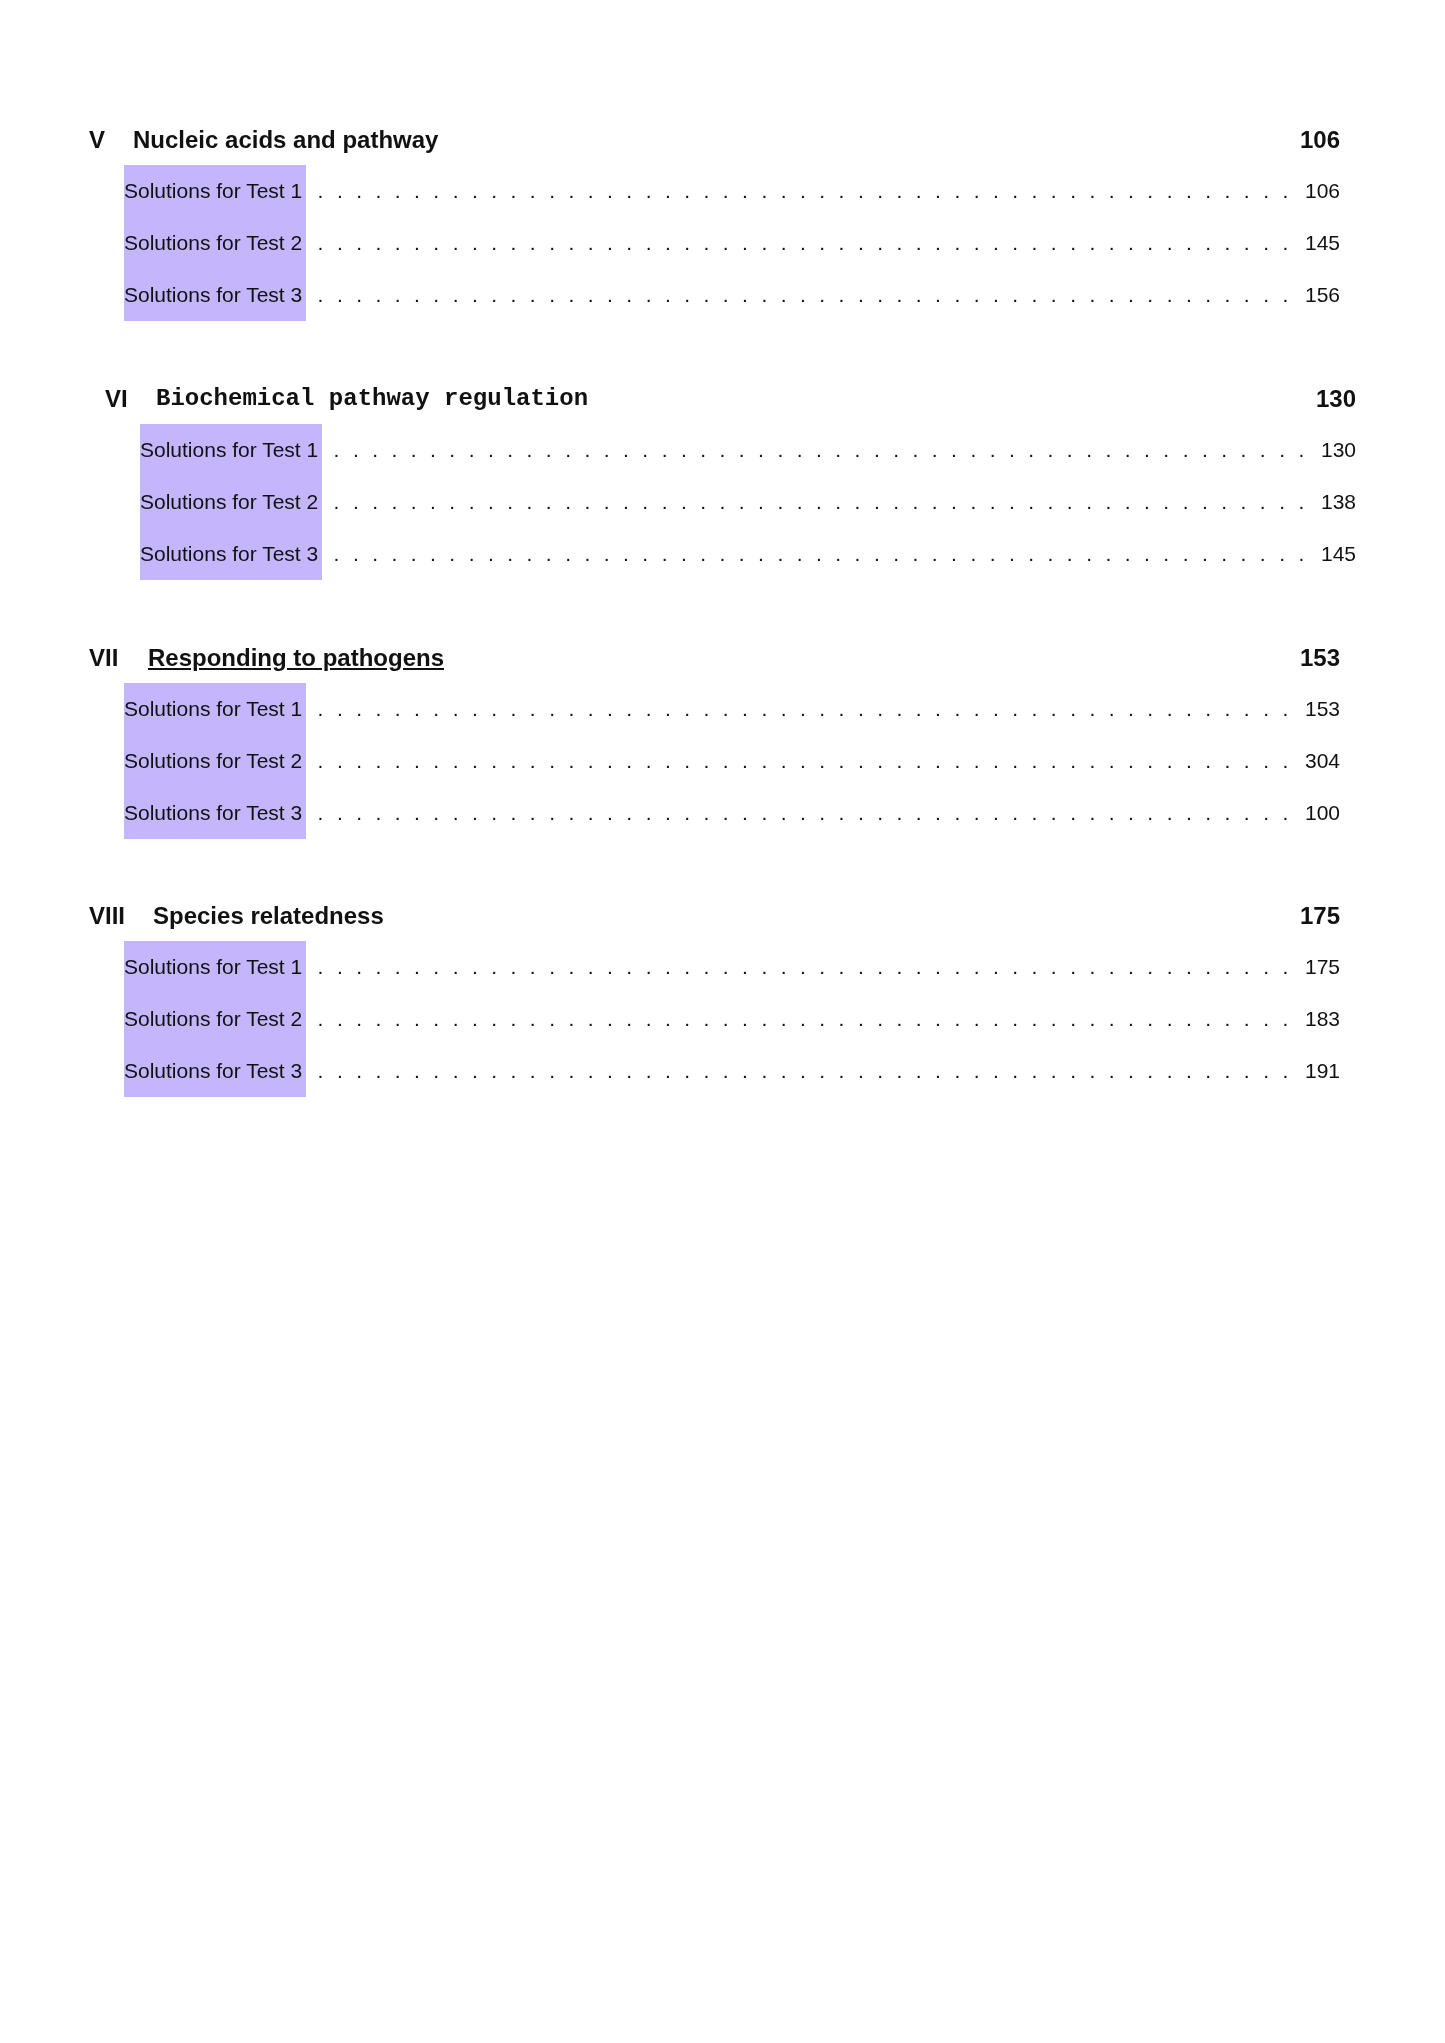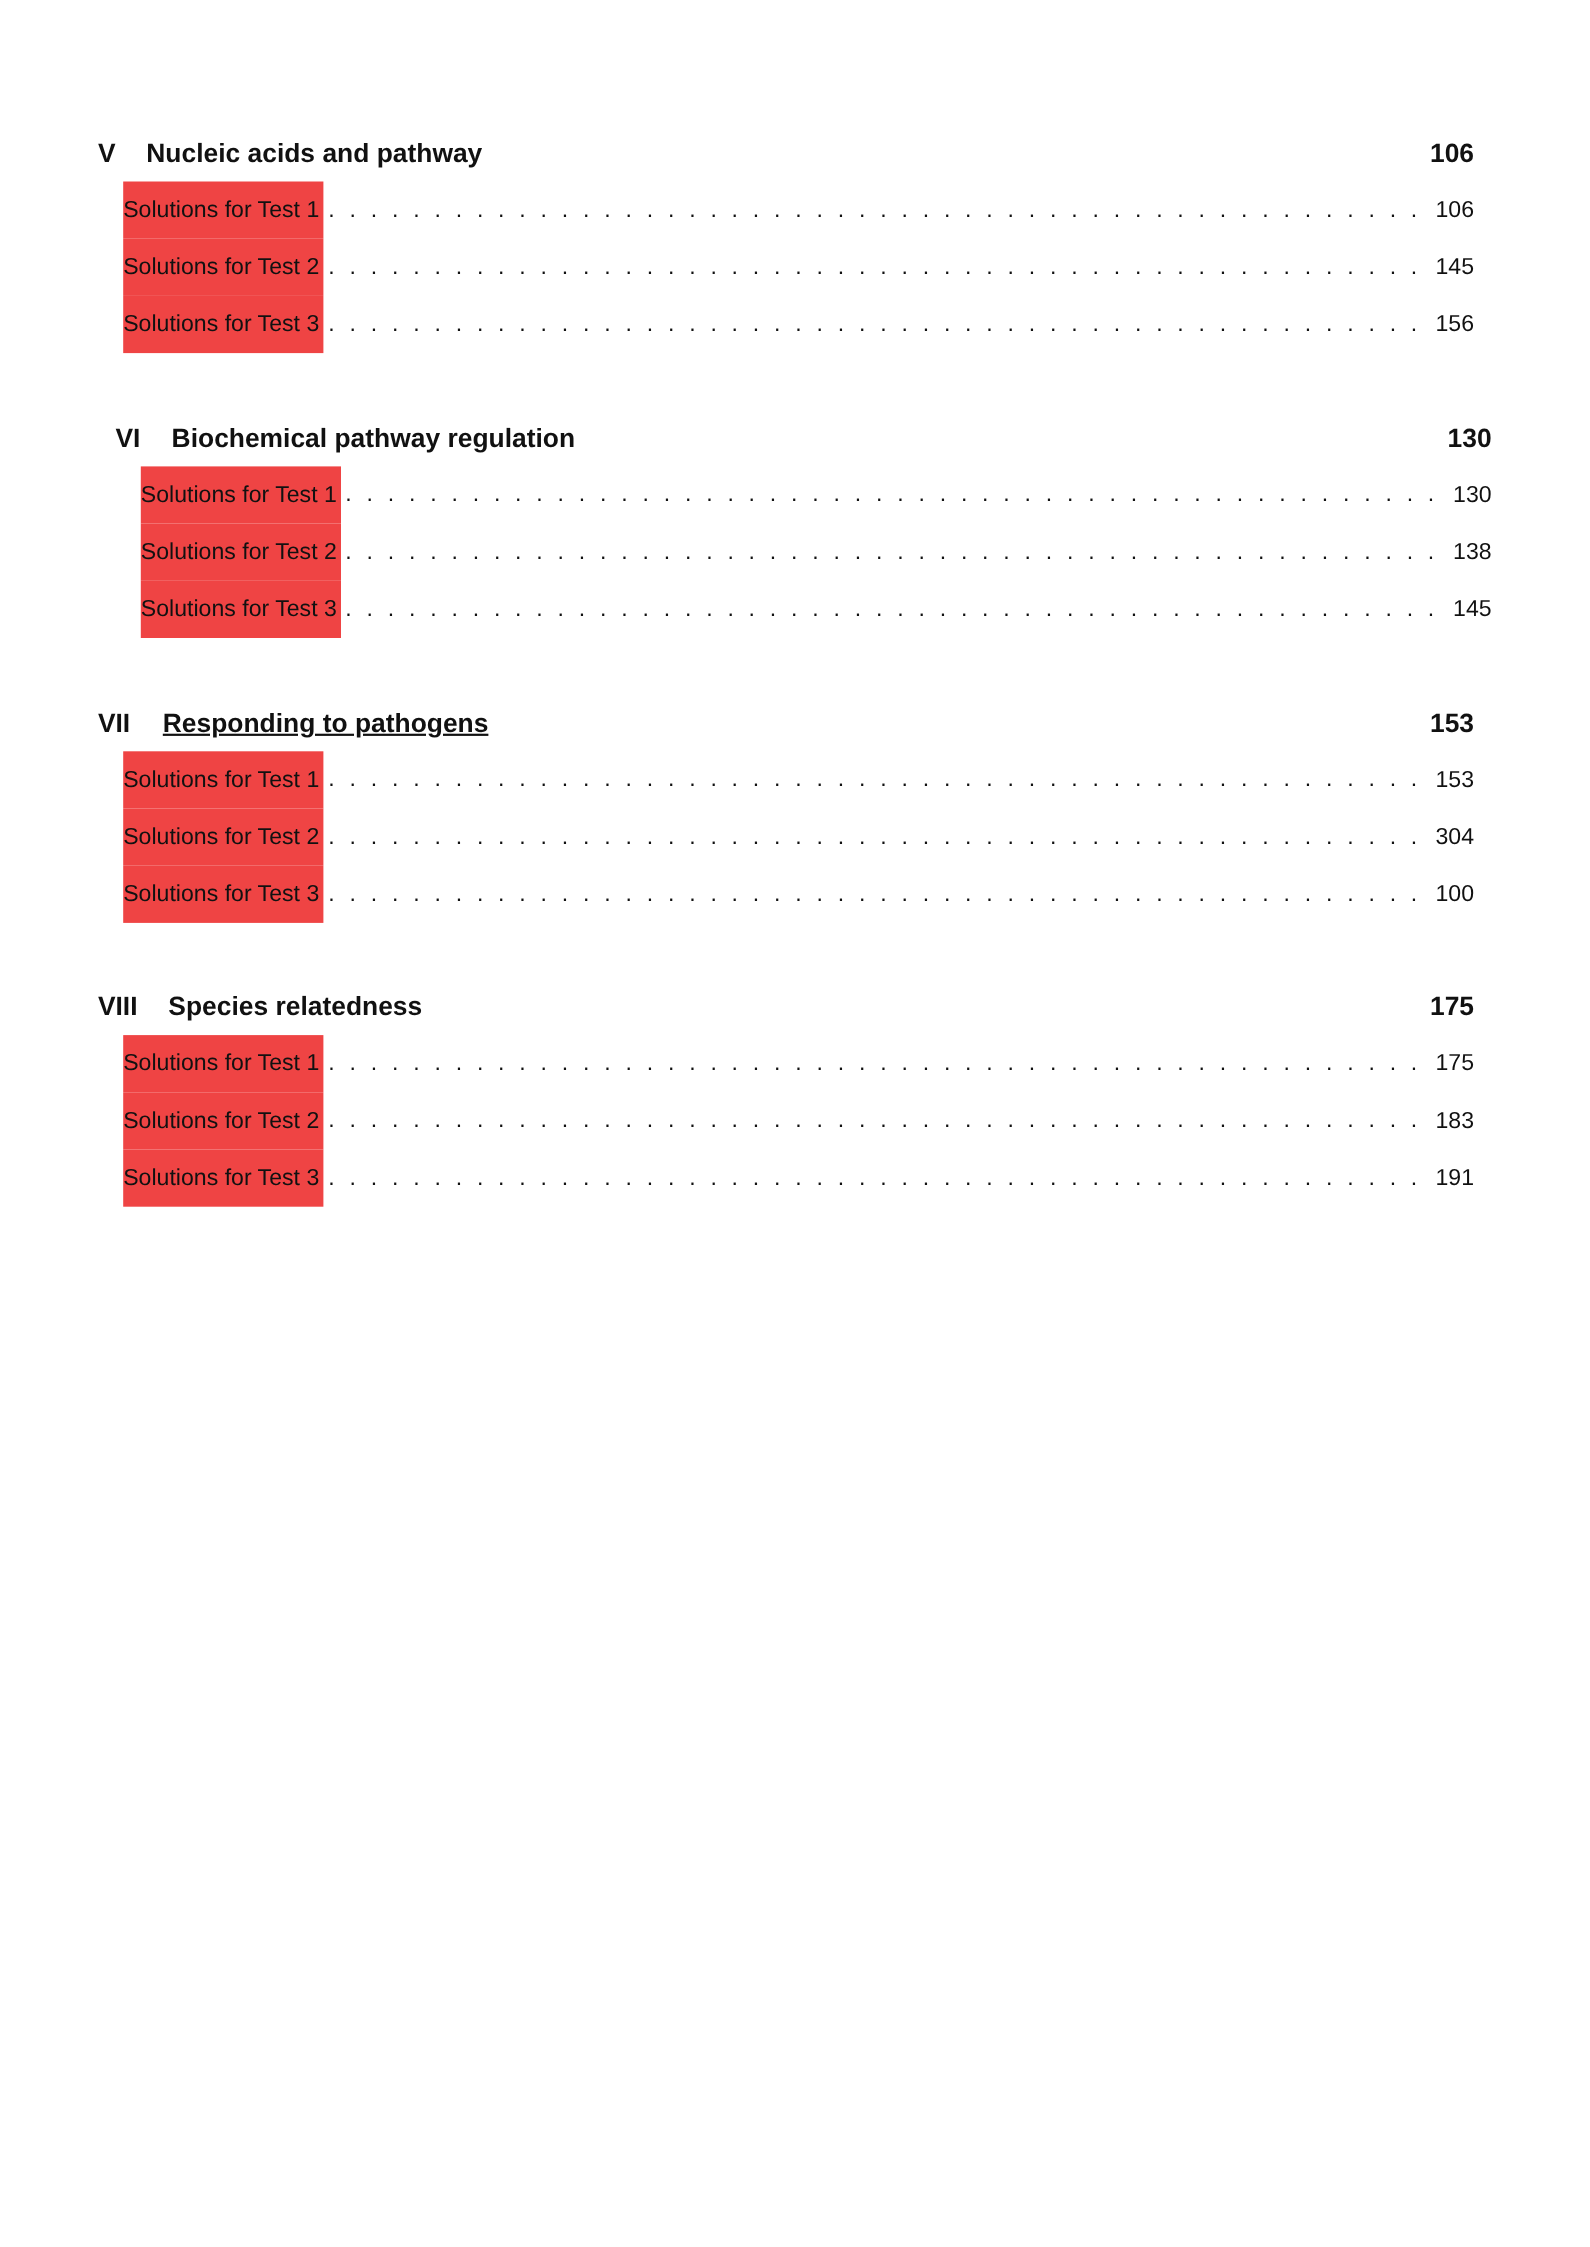--- a/index.html
+++ b/index.html
@@ -52,23 +52,23 @@
   }
   .entry {
     position: relative;
     height: 52px;
     line-height: 52px;
     font-size: 21px;
     white-space: nowrap;
   }
   .entry-label {
     position: absolute;
-    left: 112px;
+    left: 124px;
     top: 0;
-    background: #ef4444;
+    background: #c4b5fd;
     padding-right: 4px;
     z-index: 2;
   }
   .entry-leader {
     position: absolute;
     left: 124px;
     right: 150px;
     top: 0;
     height: 52px;
     overflow: hidden;
@@ -115,21 +115,21 @@
     <div class="entry">
       <span class="entry-label">Solutions for Test 3</span>
       <span class="entry-leader"><span>.</span><span>.</span><span>.</span><span>.</span><span>.</span><span>.</span><span>.</span><span>.</span><span>.</span><span>.</span><span>.</span><span>.</span><span>.</span><span>.</span><span>.</span><span>.</span><span>.</span><span>.</span><span>.</span><span>.</span><span>.</span><span>.</span><span>.</span><span>.</span><span>.</span><span>.</span><span>.</span><span>.</span><span>.</span><span>.</span><span>.</span><span>.</span><span>.</span><span>.</span><span>.</span><span>.</span><span>.</span><span>.</span><span>.</span><span>.</span><span>.</span><span>.</span><span>.</span><span>.</span><span>.</span><span>.</span><span>.</span><span>.</span><span>.</span><span>.</span><span>.</span><span>.</span><span>.</span><span>.</span><span>.</span><span>.</span><span>.</span><span>.</span><span>.</span><span>.</span><span>.</span></span>
       <span class="entry-page">156</span>
     </div>
   </div>
 
   <div class="part" style="top:385px;padding-left:16px;">
     <div class="part-heading">
       <span class="part-num">VI</span>
-      <span class="part-title" style="left:140px;">Biochemical pathway regulation</span>
+      <span class="part-title" style="left:140px;font-family:Liberation Mono, monospace;">Biochemical pathway regulation</span>
       <span class="part-page">130</span>
     </div>
     <div class="entry">
       <span class="entry-label">Solutions for Test 1</span>
       <span class="entry-leader"><span>.</span><span>.</span><span>.</span><span>.</span><span>.</span><span>.</span><span>.</span><span>.</span><span>.</span><span>.</span><span>.</span><span>.</span><span>.</span><span>.</span><span>.</span><span>.</span><span>.</span><span>.</span><span>.</span><span>.</span><span>.</span><span>.</span><span>.</span><span>.</span><span>.</span><span>.</span><span>.</span><span>.</span><span>.</span><span>.</span><span>.</span><span>.</span><span>.</span><span>.</span><span>.</span><span>.</span><span>.</span><span>.</span><span>.</span><span>.</span><span>.</span><span>.</span><span>.</span><span>.</span><span>.</span><span>.</span><span>.</span><span>.</span><span>.</span><span>.</span><span>.</span><span>.</span><span>.</span><span>.</span><span>.</span><span>.</span><span>.</span><span>.</span><span>.</span><span>.</span><span>.</span></span>
       <span class="entry-page">130</span>
     </div>
     <div class="entry">
       <span class="entry-label">Solutions for Test 2</span>
       <span class="entry-leader"><span>.</span><span>.</span><span>.</span><span>.</span><span>.</span><span>.</span><span>.</span><span>.</span><span>.</span><span>.</span><span>.</span><span>.</span><span>.</span><span>.</span><span>.</span><span>.</span><span>.</span><span>.</span><span>.</span><span>.</span><span>.</span><span>.</span><span>.</span><span>.</span><span>.</span><span>.</span><span>.</span><span>.</span><span>.</span><span>.</span><span>.</span><span>.</span><span>.</span><span>.</span><span>.</span><span>.</span><span>.</span><span>.</span><span>.</span><span>.</span><span>.</span><span>.</span><span>.</span><span>.</span><span>.</span><span>.</span><span>.</span><span>.</span><span>.</span><span>.</span><span>.</span><span>.</span><span>.</span><span>.</span><span>.</span><span>.</span><span>.</span><span>.</span><span>.</span><span>.</span><span>.</span></span>

